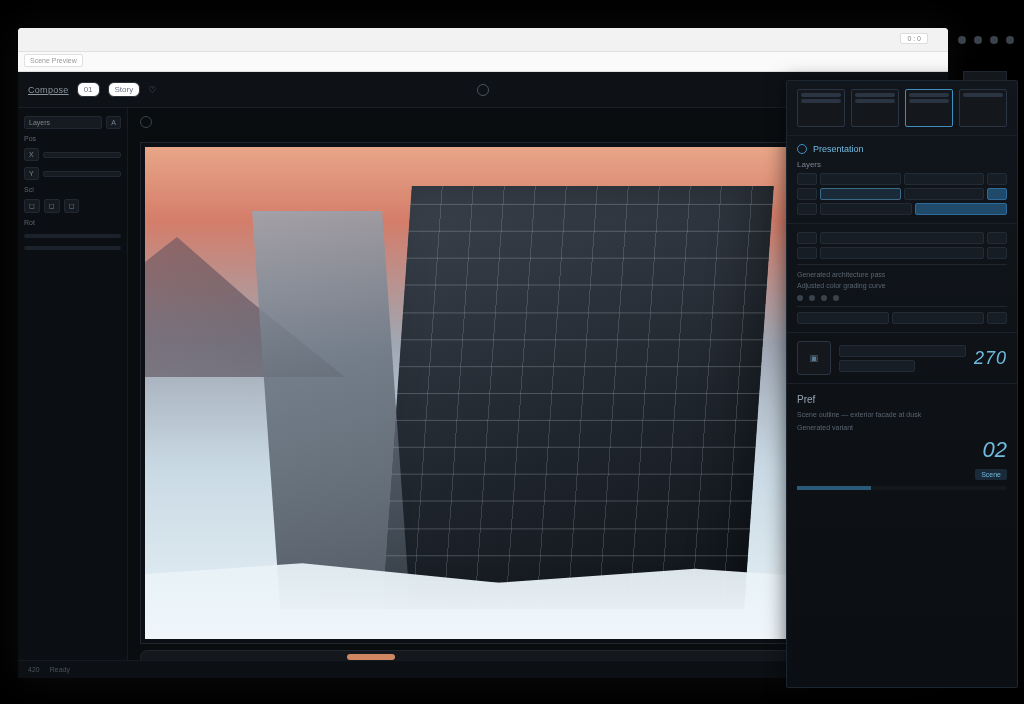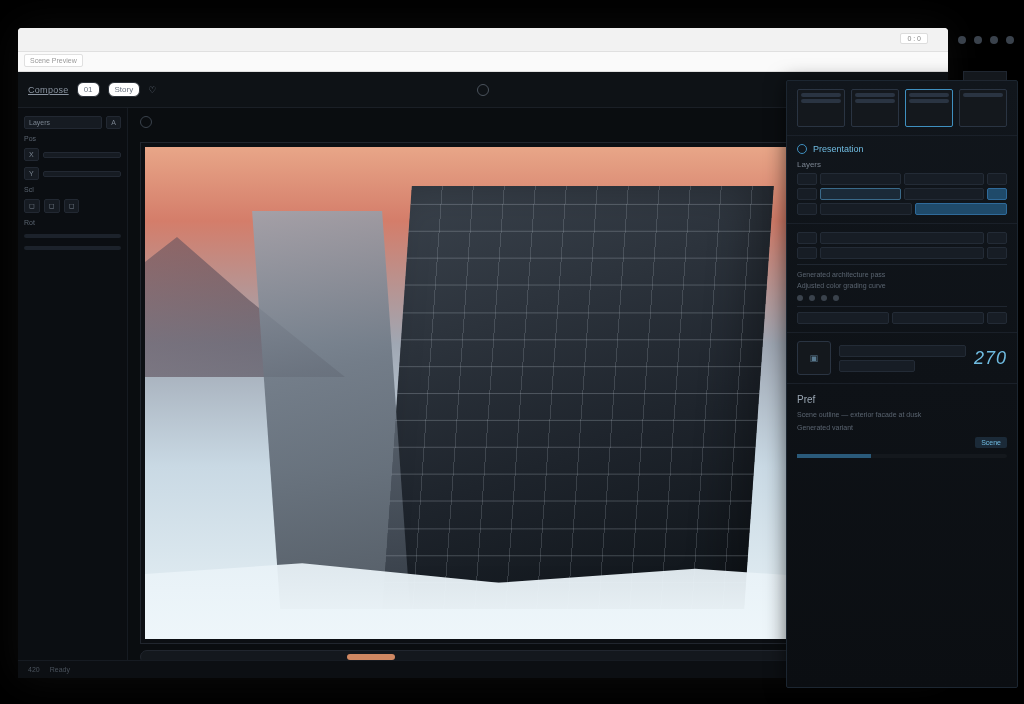--- a/index.html
+++ b/index.html
@@ -487,17 +487,21 @@
           </div>
       </div>
       <div class="rr-num">270</div>
     </div>
   </div>
 
   <div class="rr-bottom">
     <div class="hd">Pref</div>
     <div class="line">Scene outline — exterior facade at dusk</div>
     <div class="line">Generated variant</div>
+    <div style="display:flex;align-items:center;gap:8px;">
+      <div style="flex:1"></div>
+      <div class="rr-big">02</div>
+    </div>
     <div class="rr-tag">Scene</div>
     <div class="prog"></div>
   </div>
 
 </div>
 
 </body></html>

